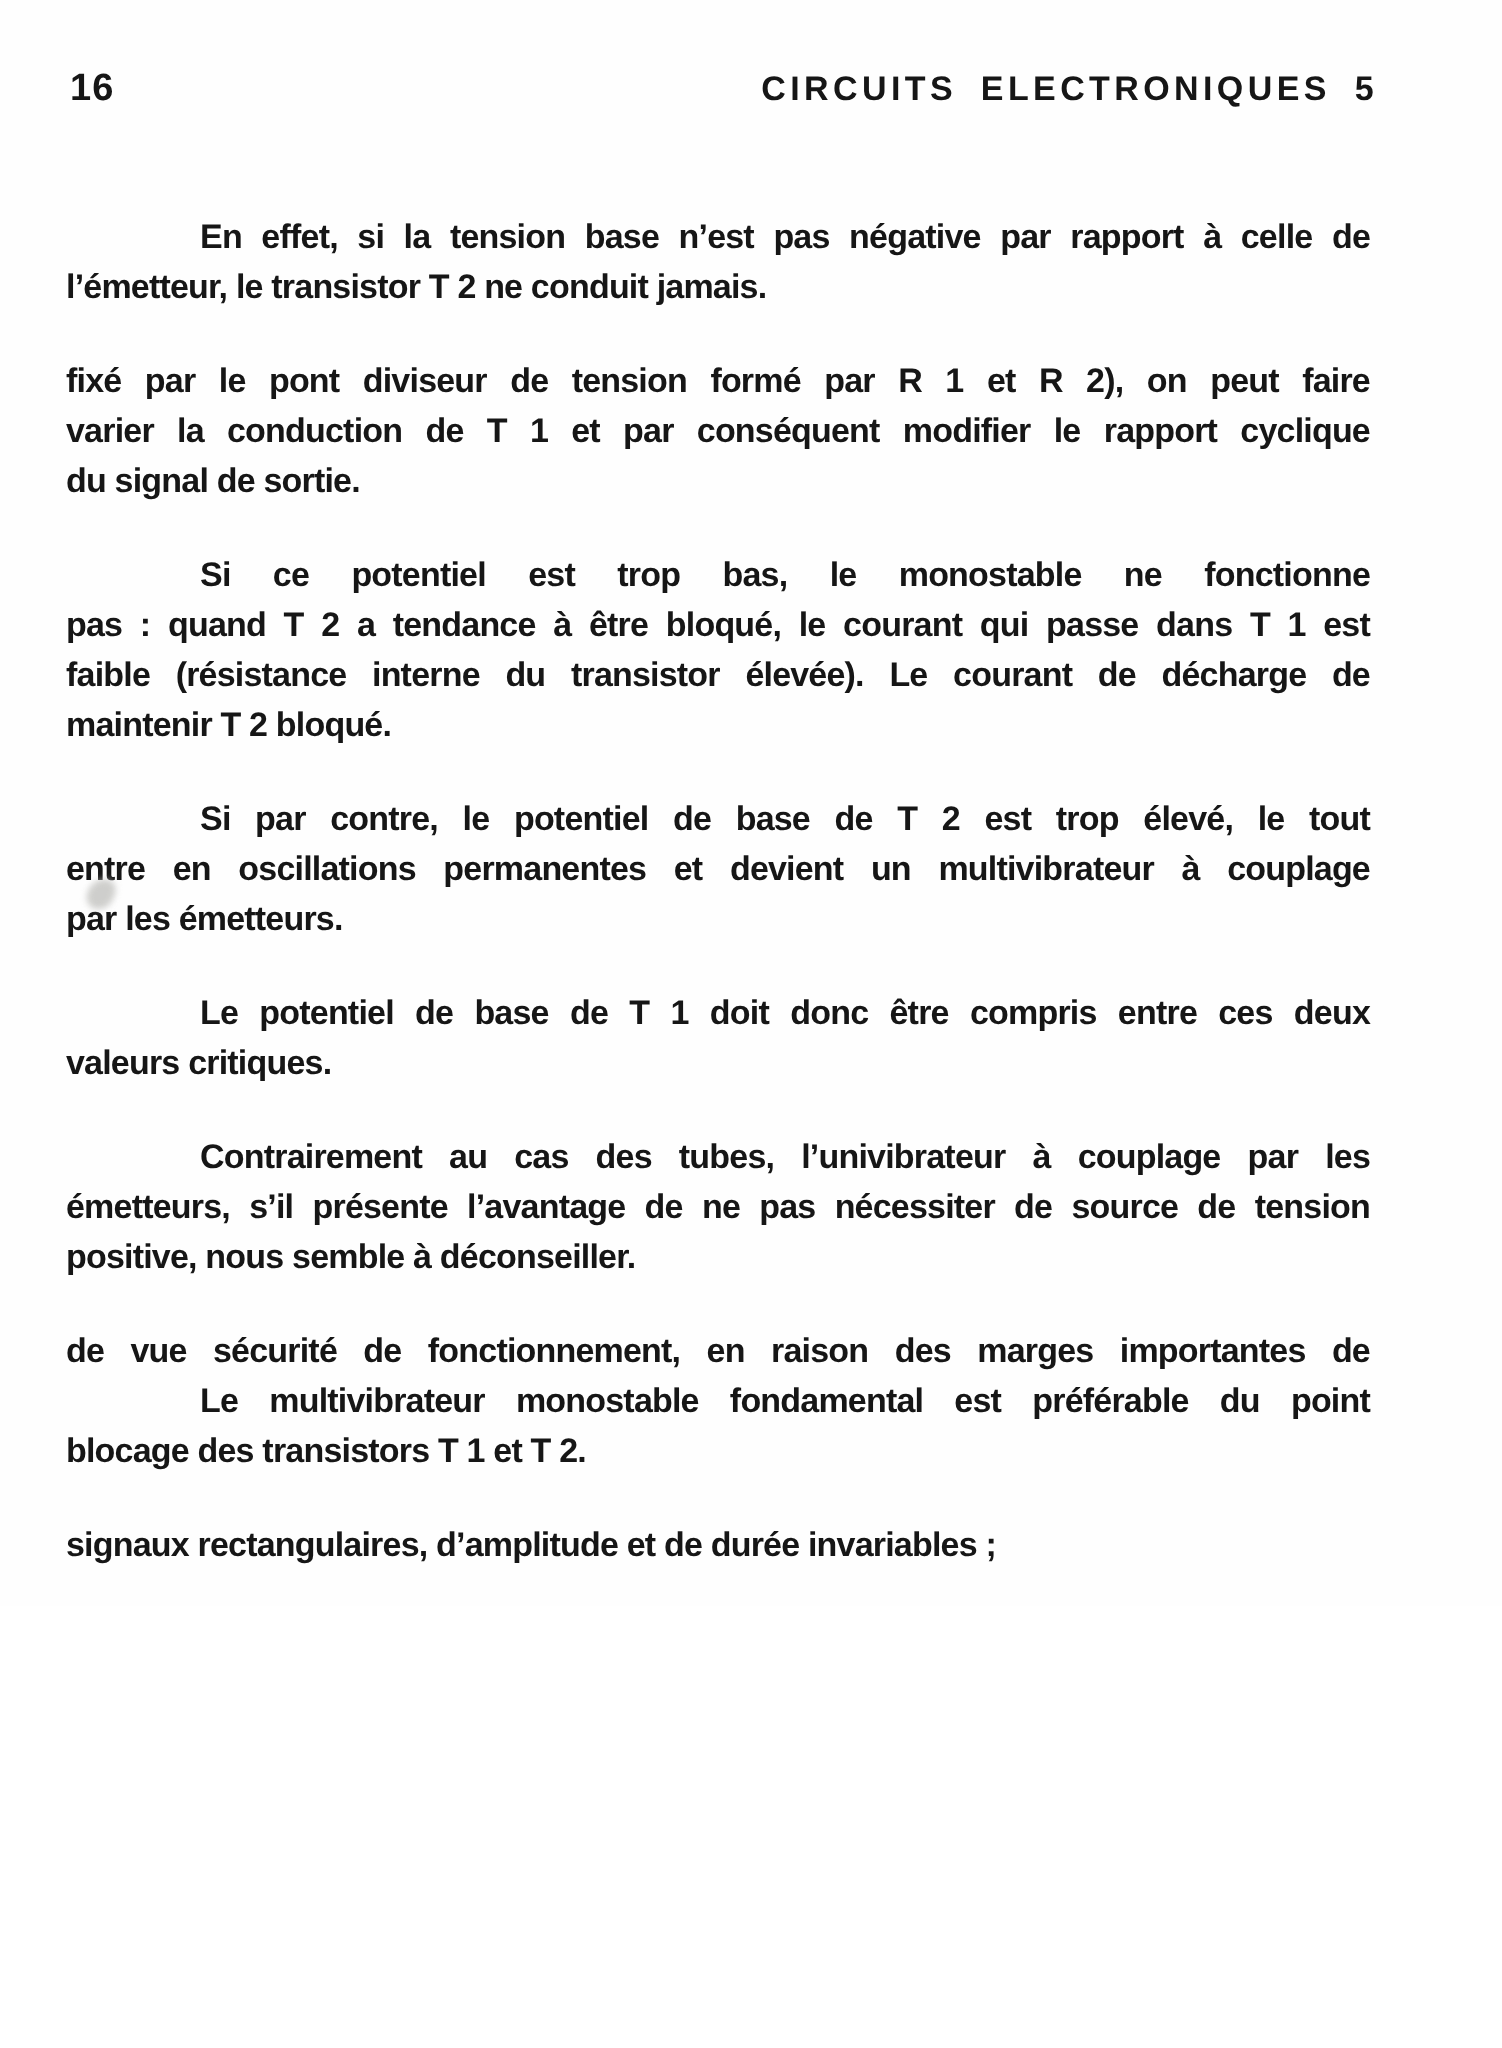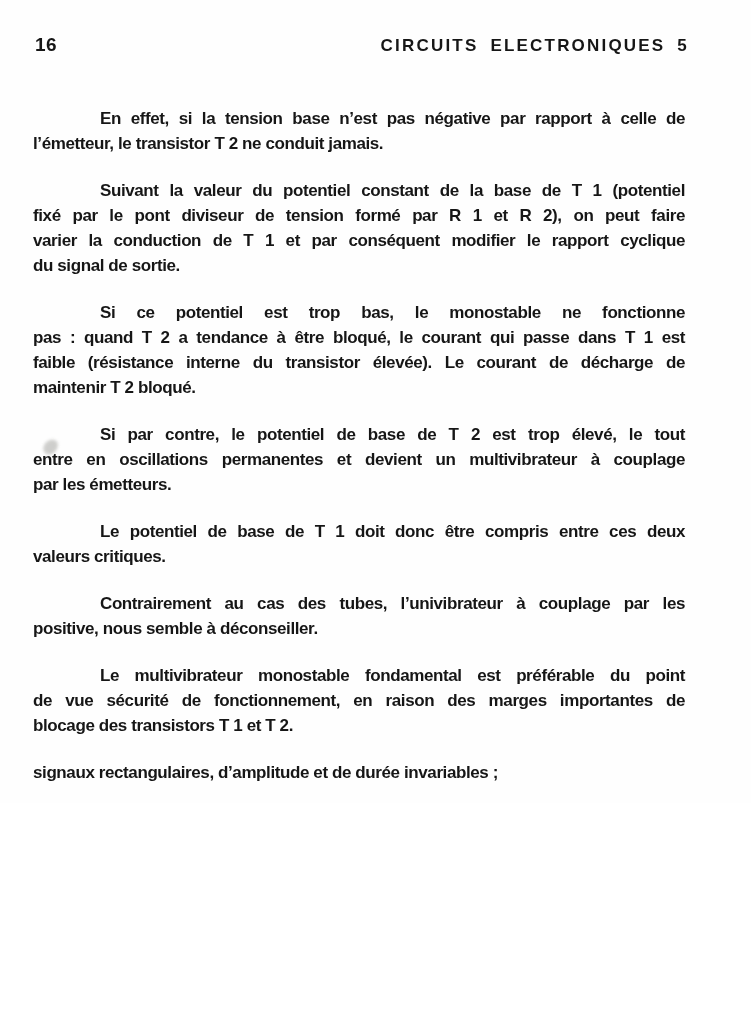--- a/index.html
+++ b/index.html
@@ -80,21 +80,20 @@
     <span class="page-number">16</span>
     <span class="running-title">CIRCUITS ELECTRONIQUES 5</span>
   </div>
 
   <div class="content">
       <div class="para">
         <div class="line first">En effet, si la tension base n’est pas négative par rapport à celle de</div>
         <div class="line last">l’émetteur, le transistor T 2 ne conduit jamais.</div>
       </div>
       <div class="para">
-        <div class="line first">Suivant la valeur du potentiel constant de la base de T 1 (potentiel</div>
         <div class="line">fixé par le pont diviseur de tension formé par R 1 et R 2), on peut faire</div>
         <div class="line">varier la conduction de T 1 et par conséquent modifier le rapport cyclique</div>
         <div class="line last">du signal de sortie.</div>
       </div>
       <div class="para">
         <div class="line first">Si ce potentiel est trop bas, le monostable ne fonctionne</div>
         <div class="line">pas : quand T 2 a tendance à être bloqué, le courant qui passe dans T 1 est</div>
         <div class="line">faible (résistance interne du transistor élevée). Le courant de décharge de</div>
         <div class="line last">maintenir T 2 bloqué.</div>
       </div>
@@ -102,25 +101,26 @@
         <div class="line first">Si par contre, le potentiel de base de T 2 est trop élevé, le tout</div>
         <div class="line">entre en oscillations permanentes et devient un multivibrateur à couplage</div>
         <div class="line last">par les émetteurs.</div>
       </div>
       <div class="para">
         <div class="line first">Le potentiel de base de T 1 doit donc être compris entre ces deux</div>
         <div class="line last">valeurs critiques.</div>
       </div>
       <div class="para">
         <div class="line first">Contrairement au cas des tubes, l’univibrateur à couplage par les</div>
+        <div class="line">émetteurs, s’il présente l’avantage de ne pas nécessiter de source de tension</div>
         <div class="line last">positive, nous semble à déconseiller.</div>
       </div>
       <div class="para">
+        <div class="line">de vue sécurité de fonctionnement, en raison des marges importantes de</div>
         <div class="line first">Le multivibrateur monostable fondamental est préférable du point</div>
-        <div class="line">de vue sécurité de fonctionnement, en raison des marges importantes de</div>
         <div class="line last">blocage des transistors T 1 et T 2.</div>
       </div>
       <div class="para">
         <div class="line last">signaux rectangulaires, d’amplitude et de durée invariables ;</div>
       </div>
     </div>
 
   <div class="smudge-a"></div>
   <div class="smudge-b"></div>
 </div>

